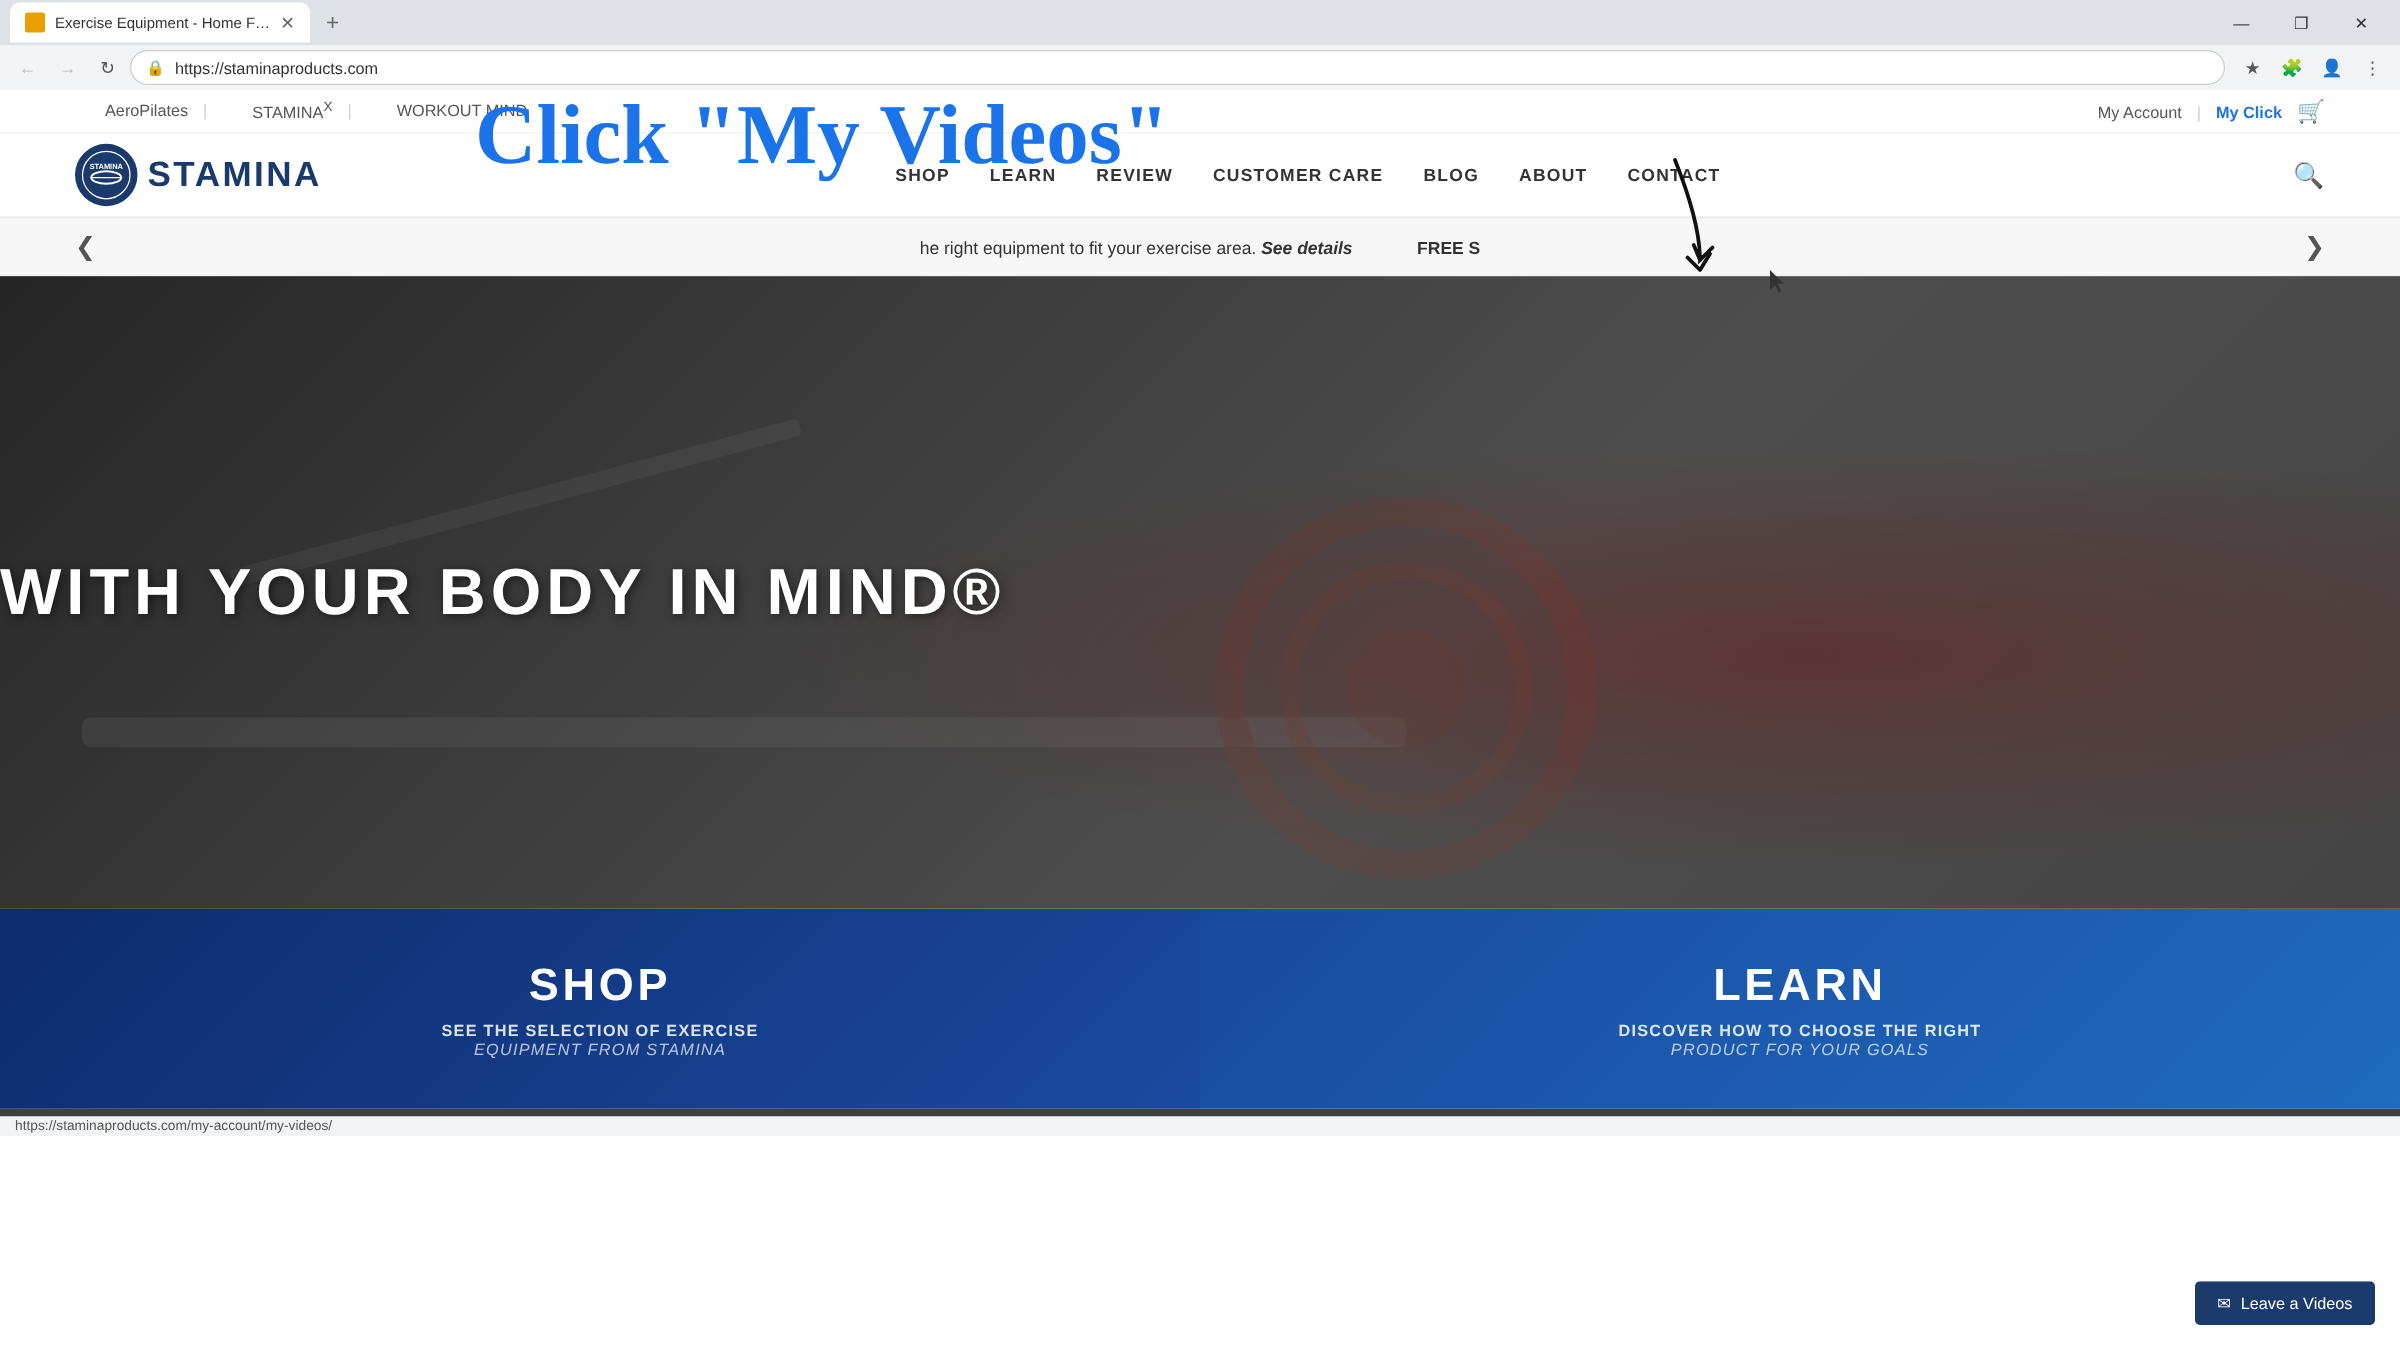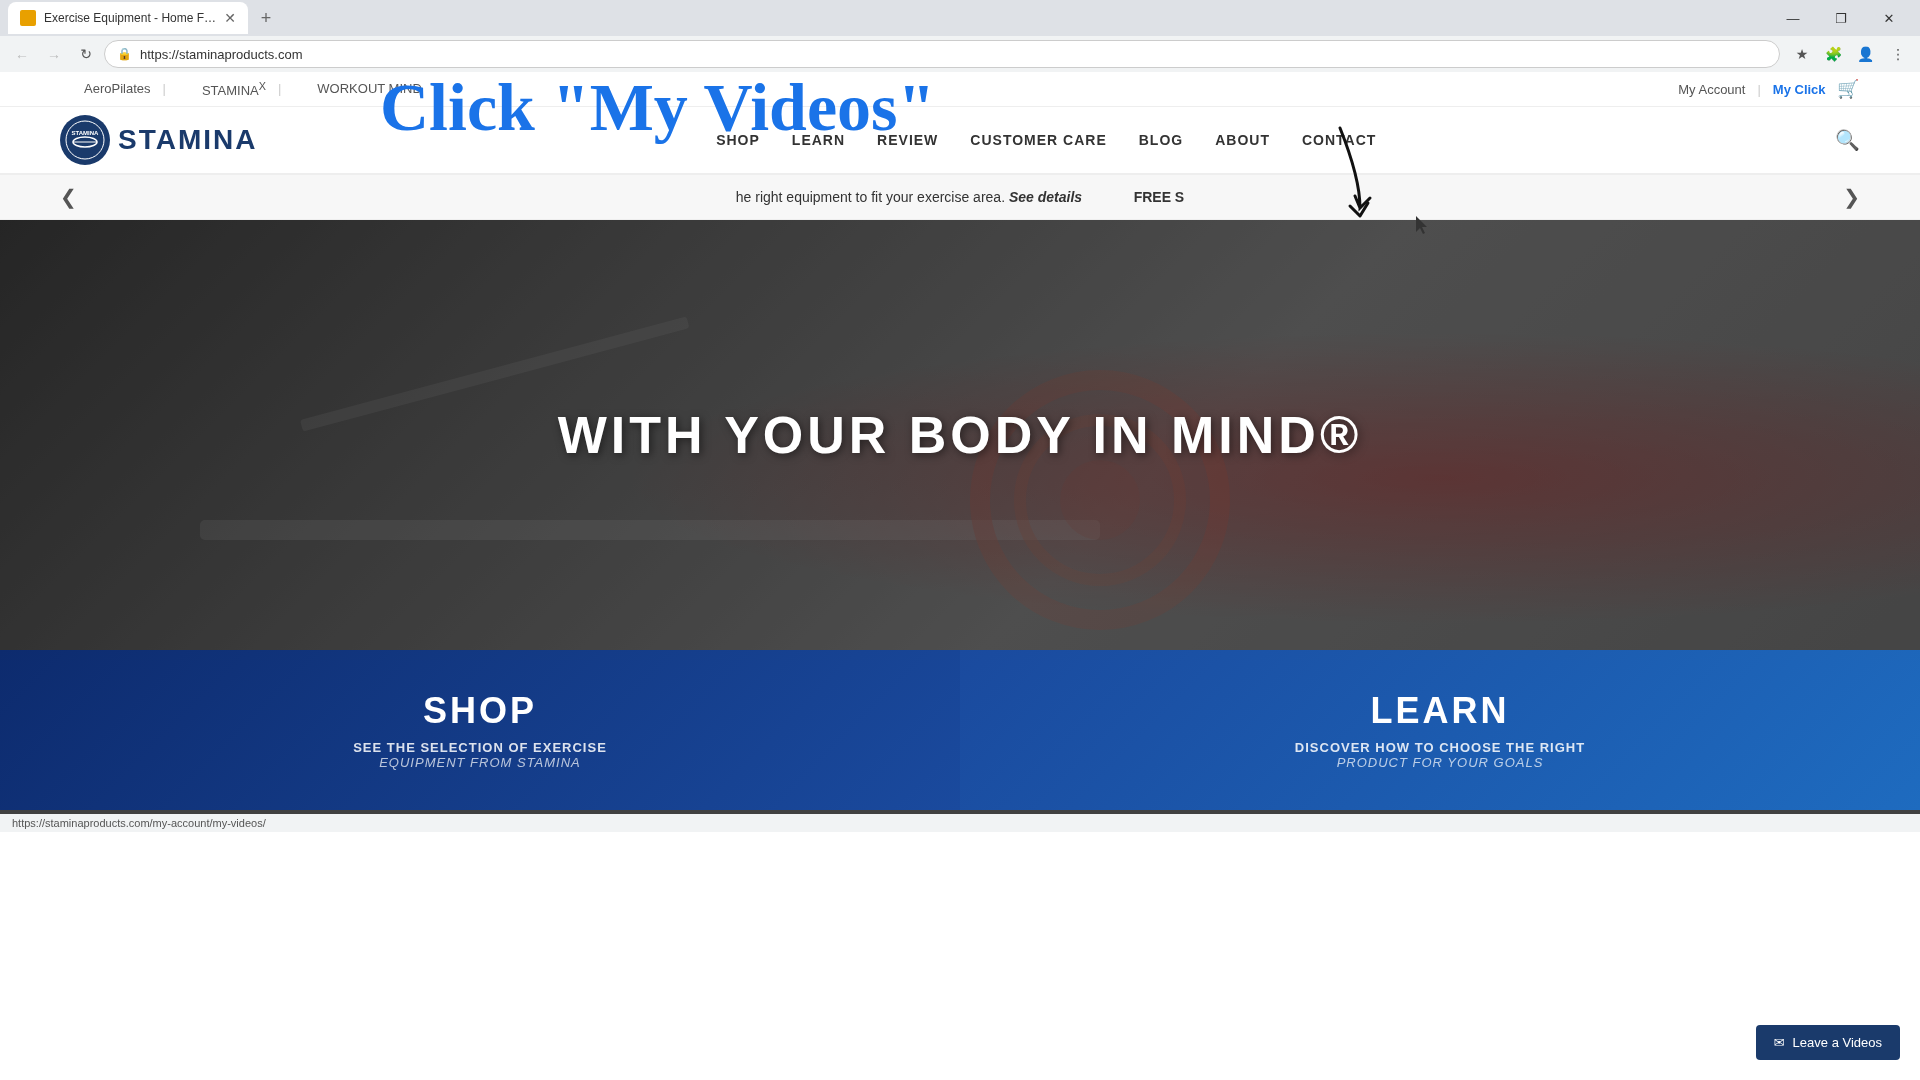--- a/index.html
+++ b/index.html
@@ -220,26 +220,26 @@
       color: #555;
     }
     .announcement-text { flex: 1; text-align: center; }
     .announcement-text em { font-style: italic; font-weight: bold; }
     .announcement-free { font-weight: bold; margin-left: 36px; }
 
     
     .hero {
       position: relative;
       width: 100%;
-      height: 430px;
+      height: 506px;
       background: linear-gradient(to right, #555 0%, #888 40%, #999 60%, #777 100%);
       overflow: hidden;
       display: flex;
       align-items: center;
-      justify-content: center;
+      justify-content: flex-start;
     }
     
     .hero-overlay {
       position: absolute;
       inset: 0;
       background: rgba(0,0,0,0.35);
     }
     .hero-content {
       position: relative;
       z-index: 2;
@@ -306,21 +306,21 @@
       text-align: center;
       text-transform: uppercase;
       font-weight: 500;
       font-style: italic;
     }
 
     
     .status-bar {
       height: 22px;
       background: #f1f3f4;
-      border-top: 4px solid #404040;
+      border-top: 6px solid #404040;
       display: flex;
       align-items: center;
       padding: 0 12px;
       font-size: 11px;
       color: #555;
     }
 
     
     .page-wrapper {
       position: relative;

